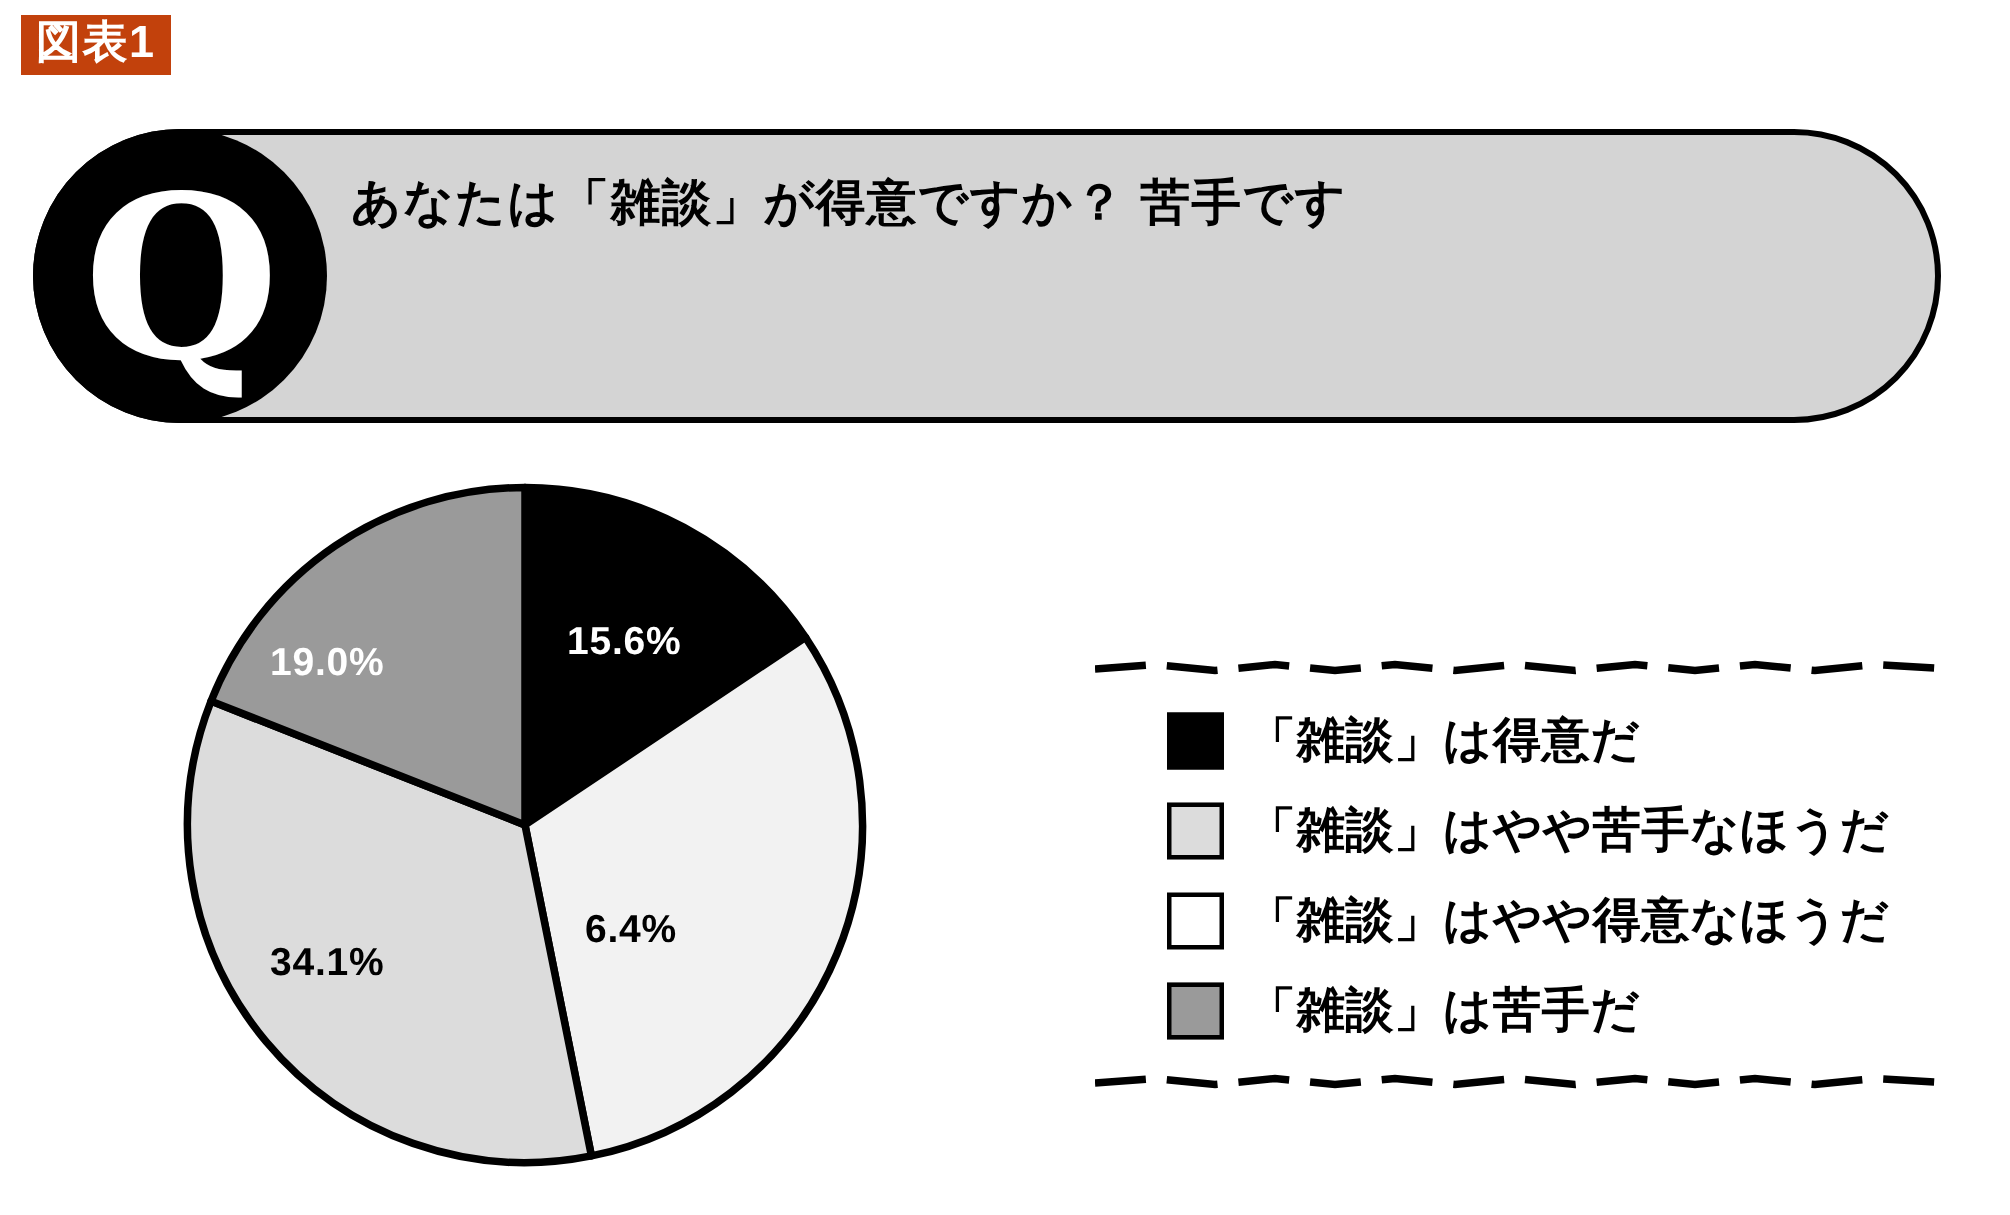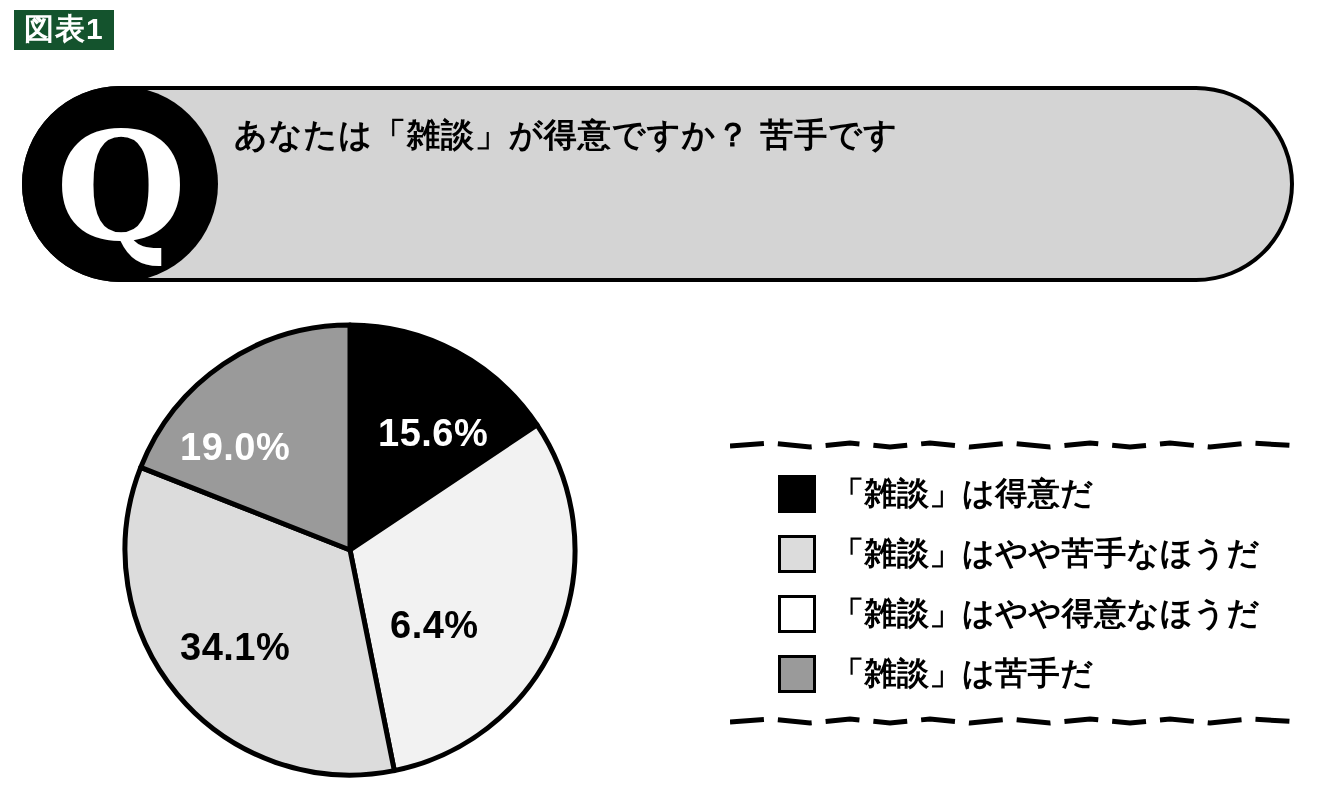--- a/index.html
+++ b/index.html
@@ -19,21 +19,21 @@
   
   .title-row {
     position: absolute;
     top: 10px;
     left: 14px;
     display: flex;
     align-items: center;
     gap: 14px;
   }
   .title-badge {
-    background: #14532d;
+    background: #c2410c;
     color: #ffffff;
     font-size: 30px;
     font-weight: bold;
     padding: 3px 10px 5px 10px;
     letter-spacing: 1px;
     line-height: 1.05;
   }
   .title-text {
     font-size: 31px;
     font-weight: bold;
@@ -93,21 +93,21 @@
     width: 620px;
     height: 500px;
   }
   .pie-wrap {
     position: absolute;
     left: 40px;
     top: 10px;
   }
   .slice-label {
     position: absolute;
-    font-size: 38px;
+    font-size: 26px;
     font-weight: bold;
     letter-spacing: 0.5px;
     white-space: nowrap;
   }
   .slice-label.on-dark { color: #ffffff; }
   .slice-label.on-light { color: #000000; }
 
   
   .legend {
     position: absolute;

